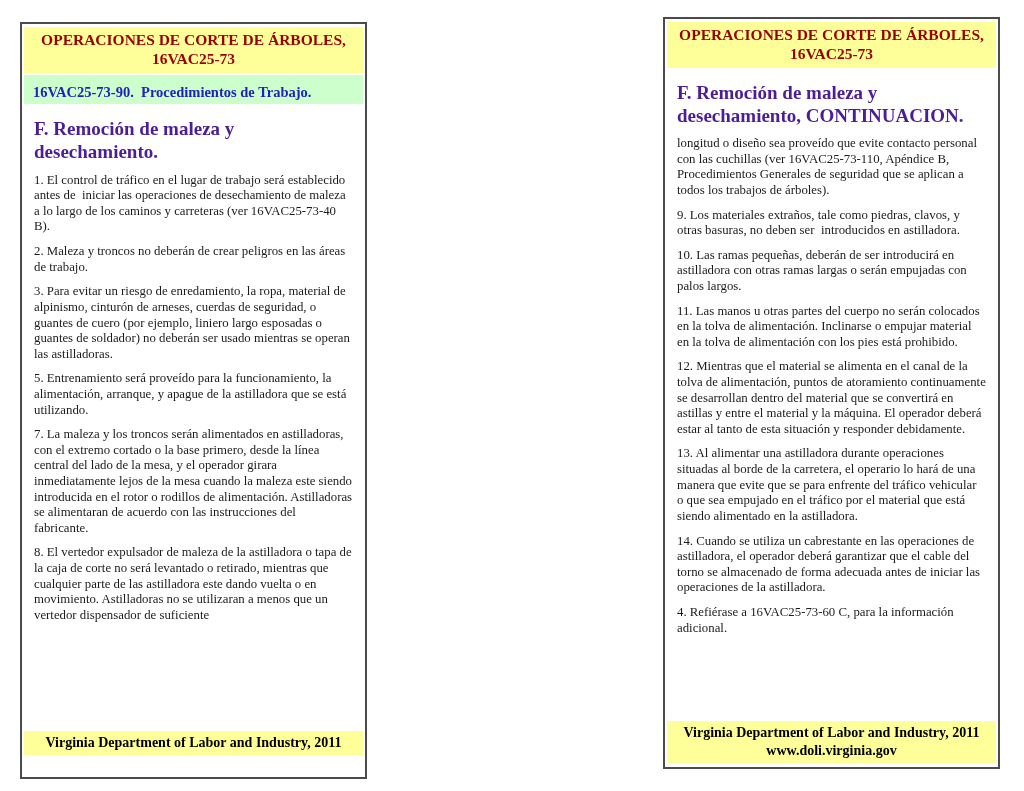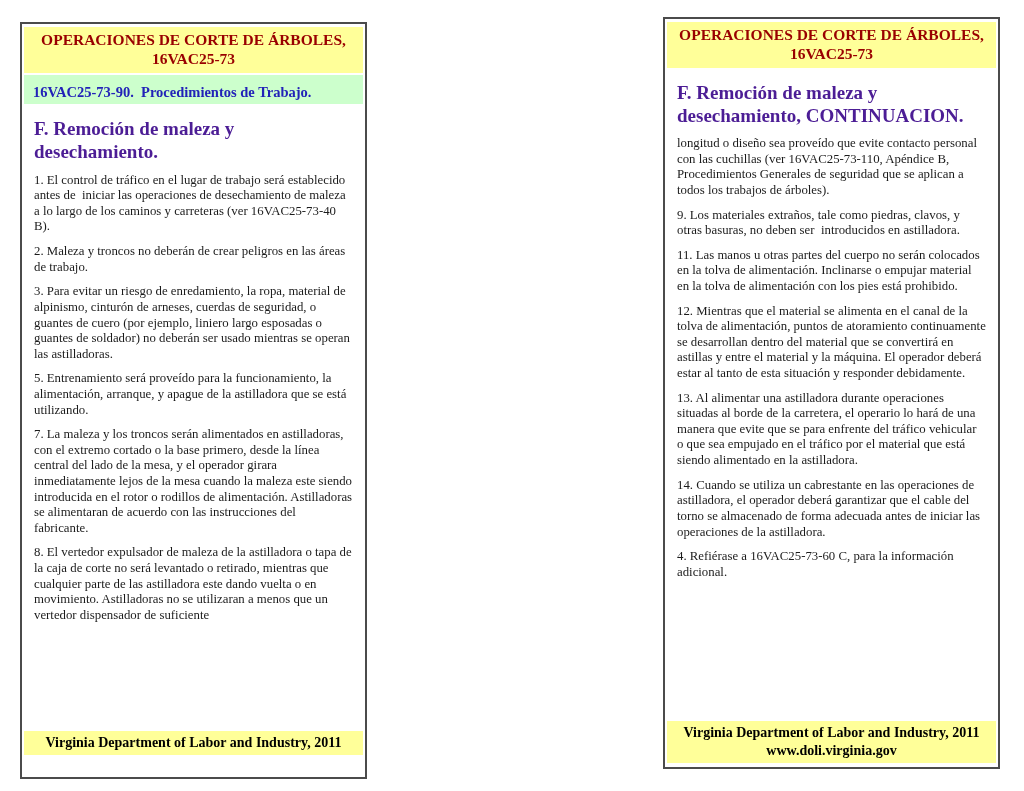--- a/index.html
+++ b/index.html
@@ -117,20 +117,21 @@
   </section>
 
   <section class="panel panel-right">
     <div class="title-band">
       <div class="title-line">OPERACIONES DE CORTE DE ÁRBOLES,</div>
       <div class="title-line">16VAC25-73</div>
     </div>
     <div class="subheading">F. Remoción de maleza y desechamiento, CONTINUACION.</div>
     <div class="para">longitud o diseño sea proveído que evite contacto personal con las cuchillas (ver 16VAC25-73-110, Apéndice B, Procedimientos Generales de seguridad que se aplican a todos los trabajos de árboles).</div>
     <div class="para">9. Los materiales extraños, tale como piedras, clavos, y otras basuras, no deben ser &nbsp;introducidos en astilladora.</div>
+    <div class="para">10. Las ramas pequeñas, deberán de ser introducirá en astilladora con otras ramas largas o serán empujadas con palos largos.</div>
     <div class="para">11. Las manos u otras partes del cuerpo no serán colocados en la tolva de alimentación. Inclinarse o empujar material en la tolva de alimentación con los pies está prohibido.</div>
     <div class="para">12. Mientras que el material se alimenta en el canal de la tolva de alimentación, puntos de atoramiento continuamente se desarrollan dentro del material que se convertirá en astillas y entre el material y la máquina. El operador deberá estar al tanto de esta situación y responder debidamente.</div>
     <div class="para">13. Al alimentar una astilladora durante operaciones situadas al borde de la carretera, el operario lo hará de una manera que evite que se para enfrente del tráfico vehicular o que sea empujado en el tráfico por el material que está siendo alimentado en la astilladora.</div>
     <div class="para">14. Cuando se utiliza un cabrestante en las operaciones de astilladora, el operador deberá garantizar que el cable del torno se almacenado de forma adecuada antes de iniciar las operaciones de la astilladora.</div>
     <div class="para">4. Refiérase a 16VAC25-73-60 C, para la información adicional.</div>
     <div class="footer-band">
       <div class="footer-line">Virginia Department of Labor and Industry, 2011</div>
       <div class="footer-line">www.doli.virginia.gov</div>
     </div>
   </section>

